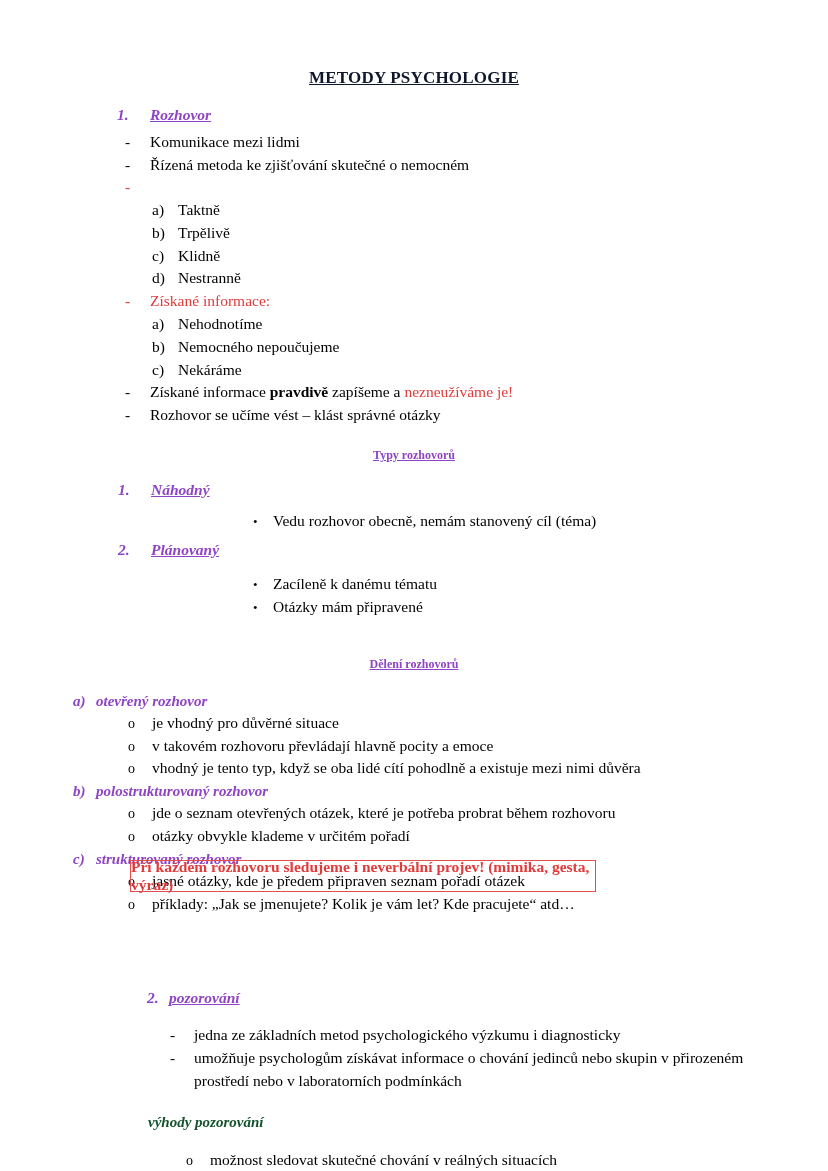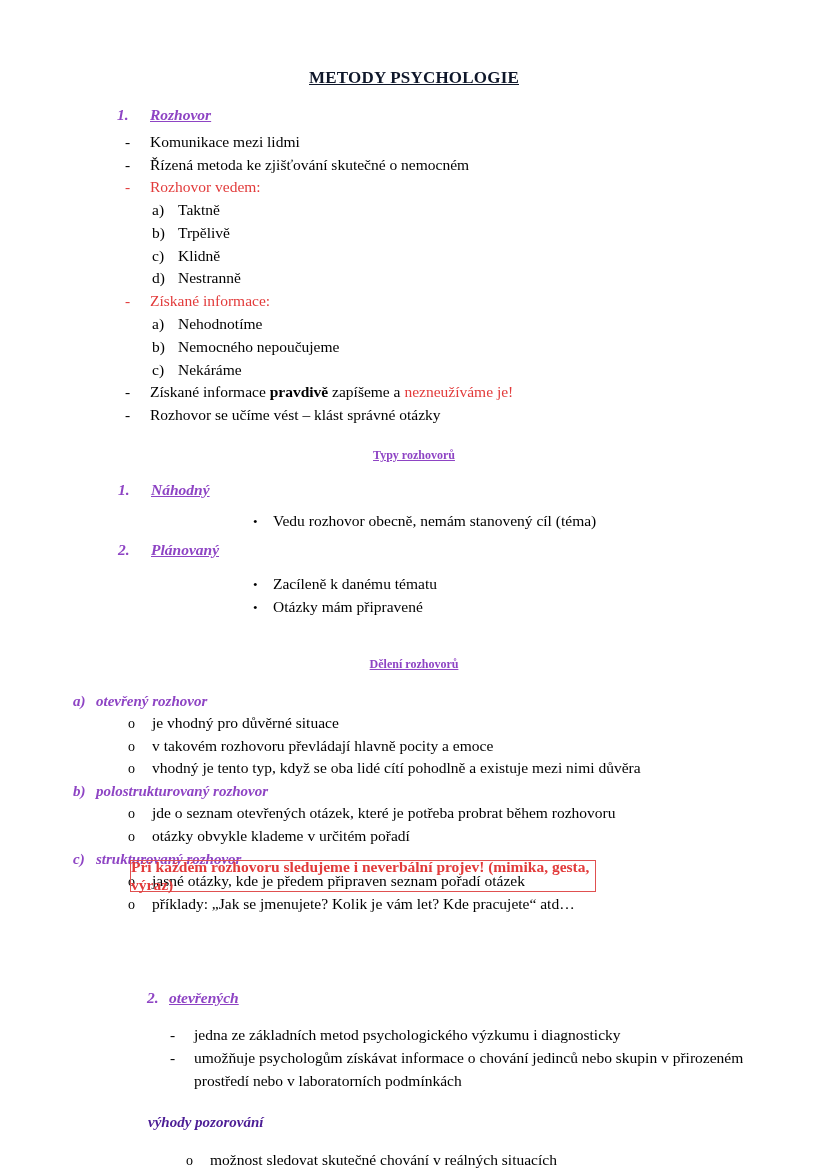--- a/index.html
+++ b/index.html
@@ -113,21 +113,21 @@
     display: flex;
     align-items: center;
     justify-content: center;
     color: #E23B3B;
     font-weight: bold;
     font-size: 15.5px;
   }
 
   
   .purple-italic {
-    color: #4c1d95;
+    color: #14532d;
     font-style: italic;
     font-weight: bold;
     font-size: 15px;
   }
 
   
   .num-item.pozor .marker { width: 22px; margin-left: 147px; }
 
   .sp4  { height: 4px; }
   .sp6  { height: 6px; }
@@ -159,21 +159,20 @@
   <div class="row dash-l1">
     <span class="marker">-</span>
     <span class="txt">Komunikace mezi lidmi</span>
   </div>
   <div class="row dash-l1">
     <span class="marker">-</span>
     <span class="txt">Řízená metoda ke zjišťování skutečné o nemocném</span>
   </div>
   <div class="row dash-l1 red">
     <span class="marker">-</span>
-    <span class="txt">Rozhovor vedem:</span>
   </div>
 
   <div class="row alpha-l2">
     <span class="marker">a)</span>
     <span class="txt">Taktně</span>
   </div>
   <div class="row alpha-l2">
     <span class="marker">b)</span>
     <span class="txt">Trpělivě</span>
   </div>
@@ -298,21 +297,21 @@
   <div class="callout">
     <span>Při každém rozhovoru sledujeme i neverbální projev! (mimika, gesta, výraz)</span>
   </div>
 
   <div class="sp28"></div>
   <div class="sp24"></div>
   <div class="sp20"></div>
 
   <div class="row num-item pozor">
     <span class="marker">2.</span>
-    <span class="txt">otevřených</span>
+    <span class="txt">pozorování</span>
   </div>
 
   <div class="sp14"></div>
 
   <div class="row dash-l2">
     <span class="marker">-</span>
     <span class="txt">jedna ze základních metod psychologického výzkumu i diagnosticky</span>
   </div>
   <div class="row dash-l2">
     <span class="marker">-</span>

